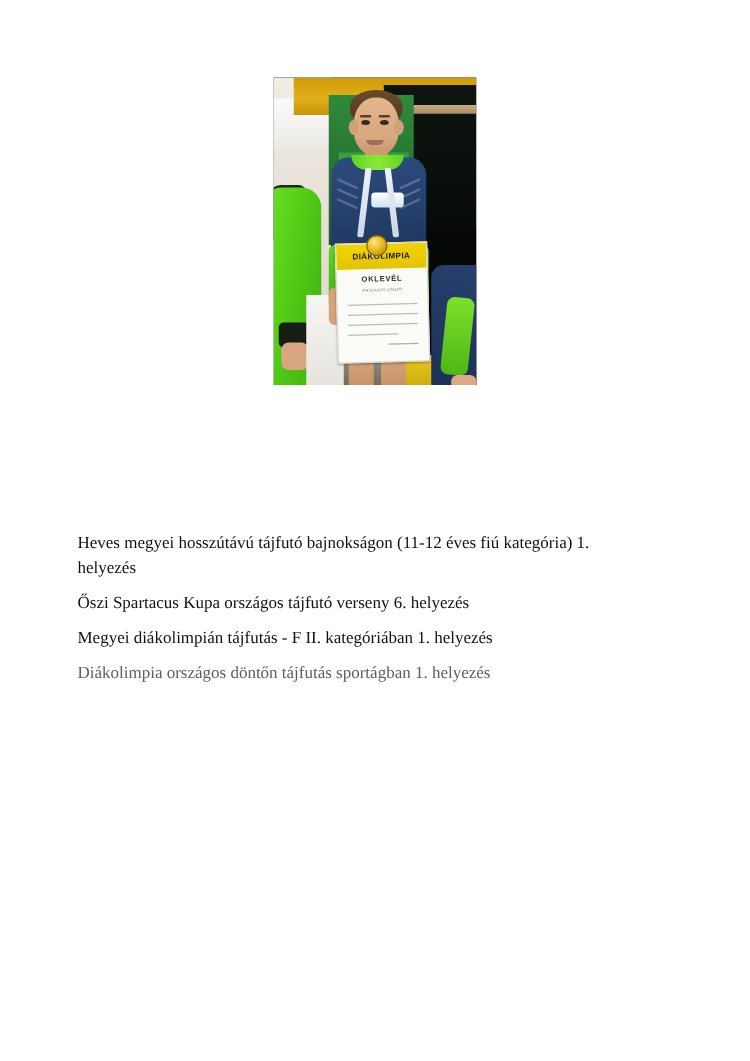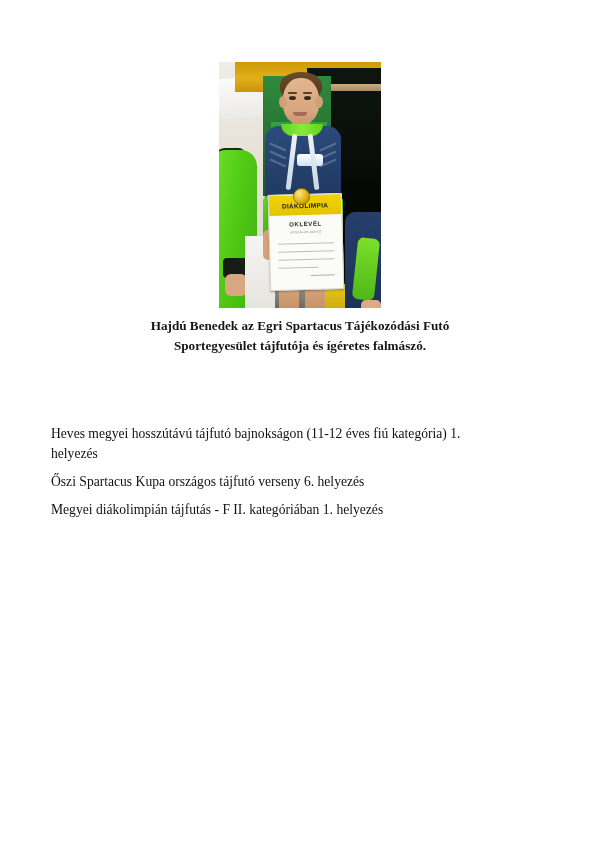--- a/index.html
+++ b/index.html
@@ -423,21 +423,21 @@
     width: 480px;
     text-align: center;
     font-weight: bold;
     font-size: 13.2px;
     line-height: 20px;
     color: #161616;
   }
 
   .body-list {
     position: absolute;
-    left: 51px;
+    left: 62px;
     top: 424px;
     width: 420px;
   }
   .body-para {
     font-size: 13.6px;
     line-height: 19.5px;
     color: #111111;
     margin: 0 0 8.5px 0;
   }
   .body-para.muted {
@@ -519,24 +519,21 @@
         <div class="cert-line cl2"></div>
         <div class="cert-line cl3"></div>
         <div class="cert-line cl4"></div>
         <div class="cert-sig"></div>
       </div>
 
       <div class="medal"></div>
     </div>
   </div>
 
-  <div class="caption">
-    <div>Hajdú Benedek az Egri Spartacus Tájékozódási Futó</div>
-    <div>Sportegyesület tájfutója és ígéretes falmászó.</div>
-  </div>
 
   <div class="body-list">
     <p class="body-para">Heves megyei hosszútávú tájfutó bajnokságon (11-12 éves fiú kategória) 1. helyezés</p>
     <p class="body-para">Őszi Spartacus Kupa országos tájfutó verseny 6. helyezés</p>
     <p class="body-para">Megyei diákolimpián tájfutás -  F II. kategóriában  1. helyezés</p>
+    <p class="body-para muted">Diákolimpia országos döntőn tájfutás sportágban 1. helyezés</p>
   </div>
 
 </div>
 
 </body></html>

